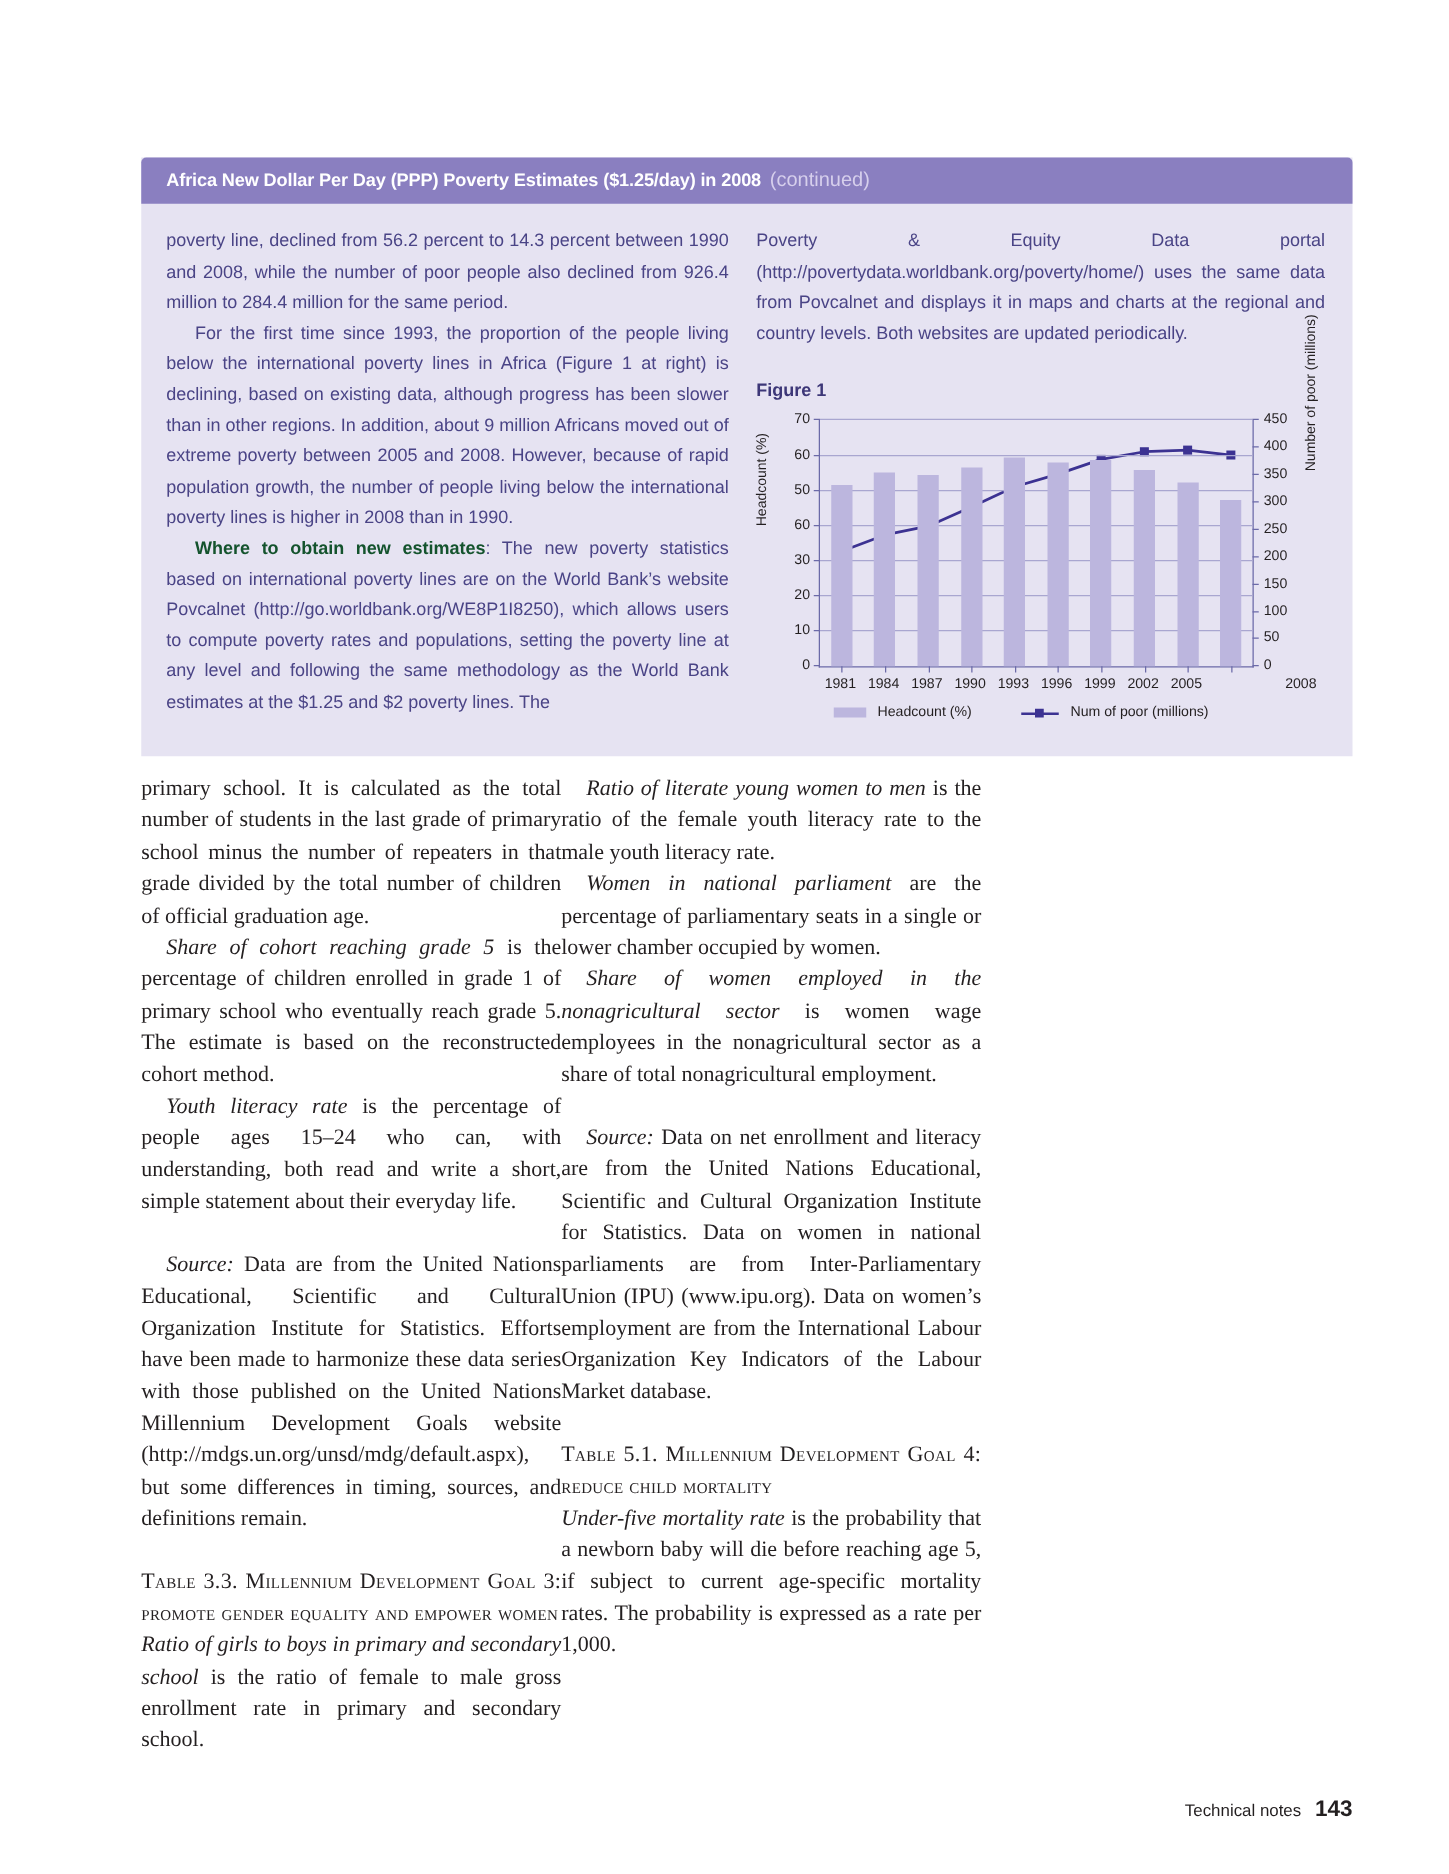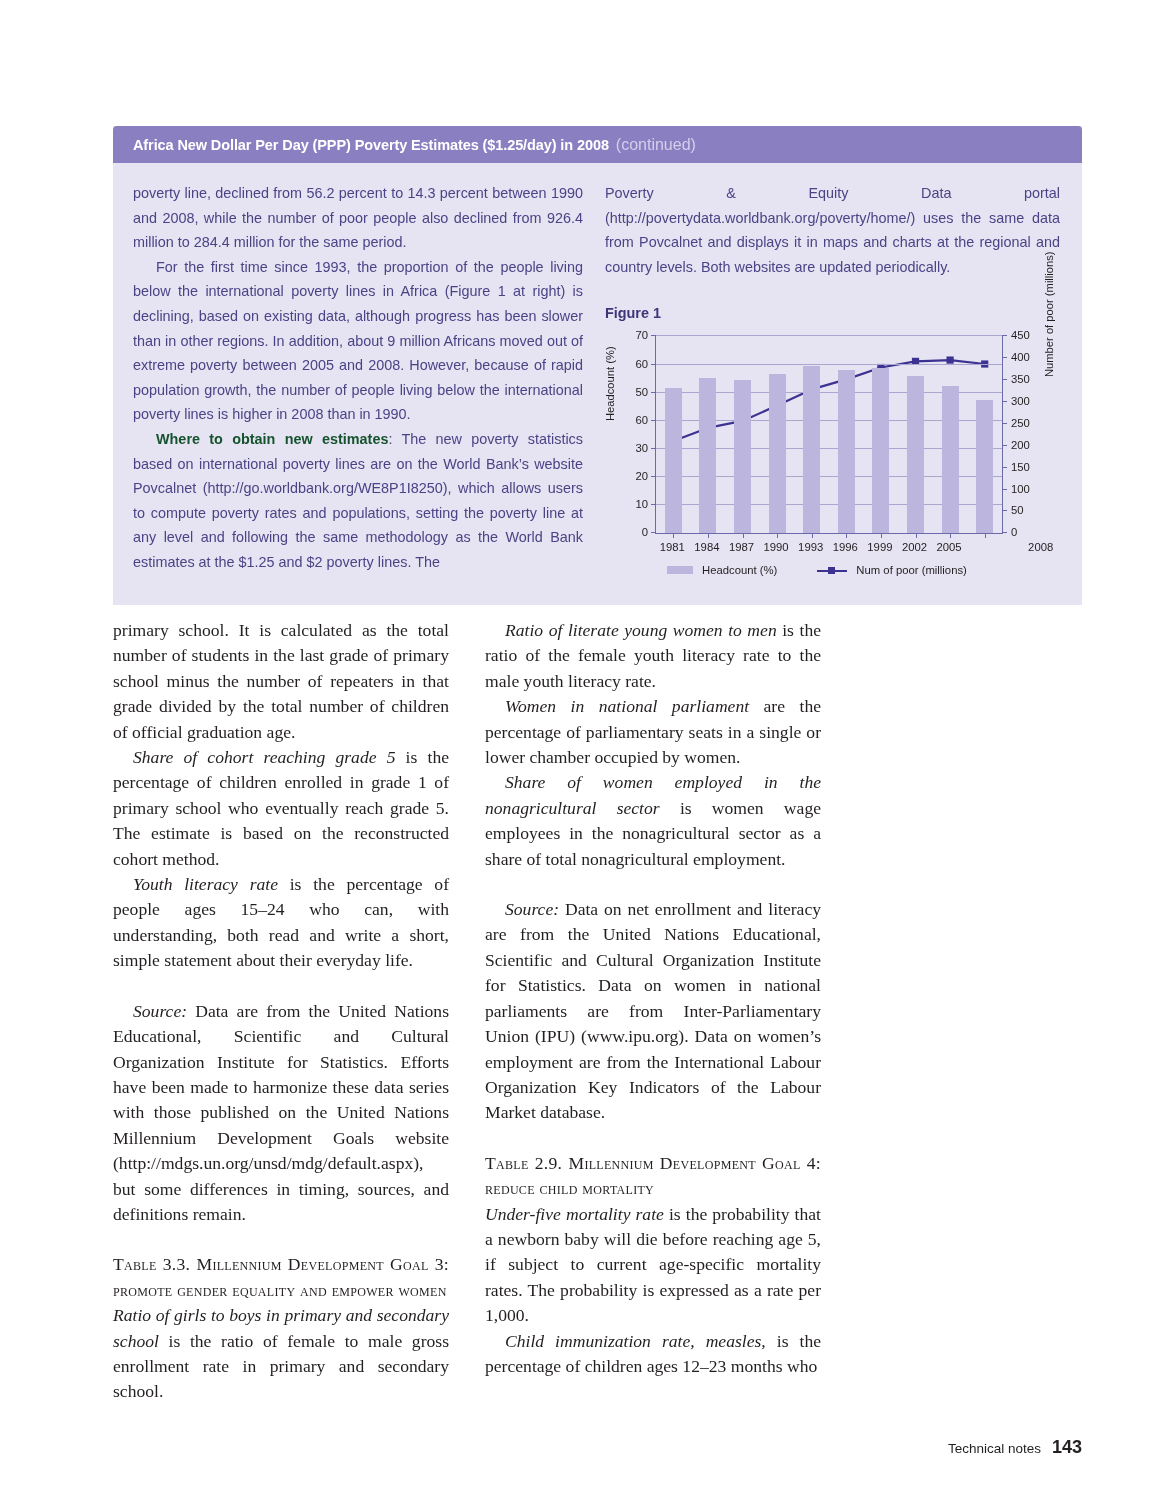--- a/index.html
+++ b/index.html
@@ -183,21 +183,20 @@
   }
   #legend .gap { width: 22px; display:inline-block; }
 
   
   #main-cols {
     position: absolute;
     left: 113px;
     top: 618px;
     width: 708px;
     display: flex;
-    gap: 36px;
   }
   .bcol { width: 336px; }
   .bcol p {
     margin: 0;
     font-family: "Liberation Serif", serif;
     font-size: 17.6px;
     line-height: 25.4px;
     text-align: justify;
     color: #231f20;
   }
@@ -364,23 +363,22 @@
     <p class="ind spacer-before"><i>Source:</i><span> Data are from the United Nations Educational, Scientific and Cultural Organization Institute for Statistics. Efforts have been made to harmonize these data series with those published on the United Nations Millennium Development Goals website (http://mdgs.un.org/unsd/mdg/default.aspx), but some differences in timing, sources, and definitions remain.</span></p>
     <p class="smallcaps spacer-before">Table 3.3. Millennium Development Goal 3: promote gender equality and empower women</p>
     <p><i>Ratio of girls to boys in primary and secondary school</i><span> is the ratio of female to male gross enrollment rate in primary and secondary school.</span></p>
   </div>
 
   <div class="bcol">
     <p class="ind"><i>Ratio of literate young women to men</i><span> is the ratio of the female youth literacy rate to the male youth literacy rate.</span></p>
     <p class="ind"><i>Women in national parliament</i><span> are the percentage of parliamentary seats in a single or lower chamber occupied by women.</span></p>
     <p class="ind"><i>Share of women employed in the nonagricultural sector</i><span> is women wage employees in the nonagricultural sector as a share of total nonagricultural employment.</span></p>
     <p class="ind spacer-before"><i>Source:</i><span> Data on net enrollment and literacy are from the United Nations Educational, Scientific and Cultural Organization Institute for Statistics. Data on women in national parliaments are from Inter-Parliamentary Union (IPU) (www.ipu.org). Data on women’s employment are from the International Labour Organization Key Indicators of the Labour Market database.</span></p>
-    <p class="smallcaps spacer-before">Table 2.9. Millennium Development Goal 4: reduce child mortality</p>
+    <p class="smallcaps spacer-before">Table 5.1. Millennium Development Goal 4: reduce child mortality</p>
     <p><i>Under-five mortality rate</i><span> is the probability that a newborn baby will die before reaching age 5, if subject to current age-specific mortality rates. The probability is expressed as a rate per 1,000.</span></p>
-    <p class="ind"><i>Child immunization rate, measles,</i><span> is the percentage of children ages 12–23 months who</span></p>
   </div>
 
 </div>
 
 <div id="footer">
   <span>Technical notes</span>
   <span class="pageno">143</span>
 </div>
 
 </body></html>

